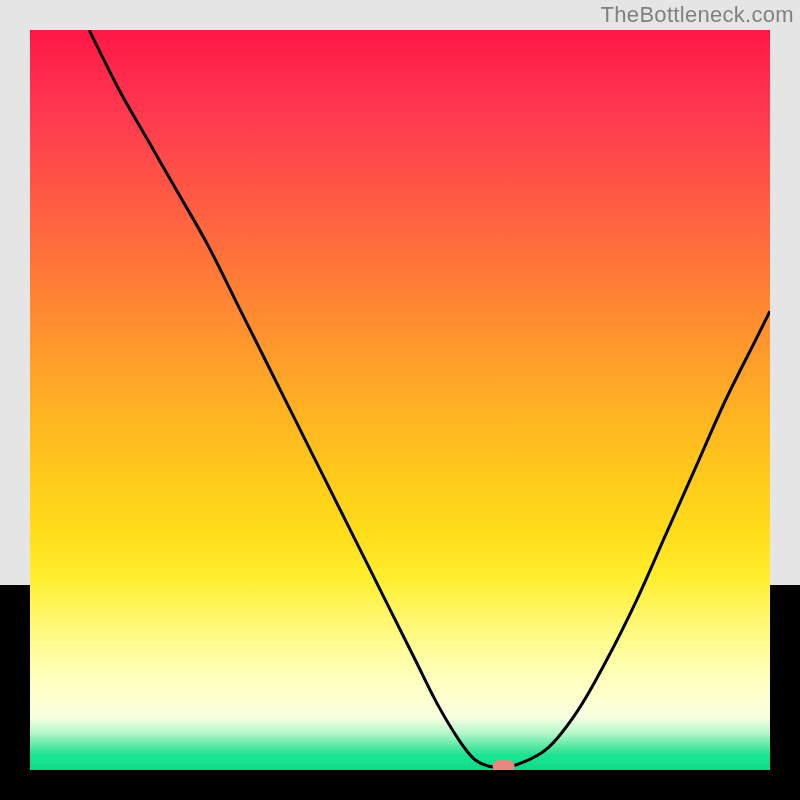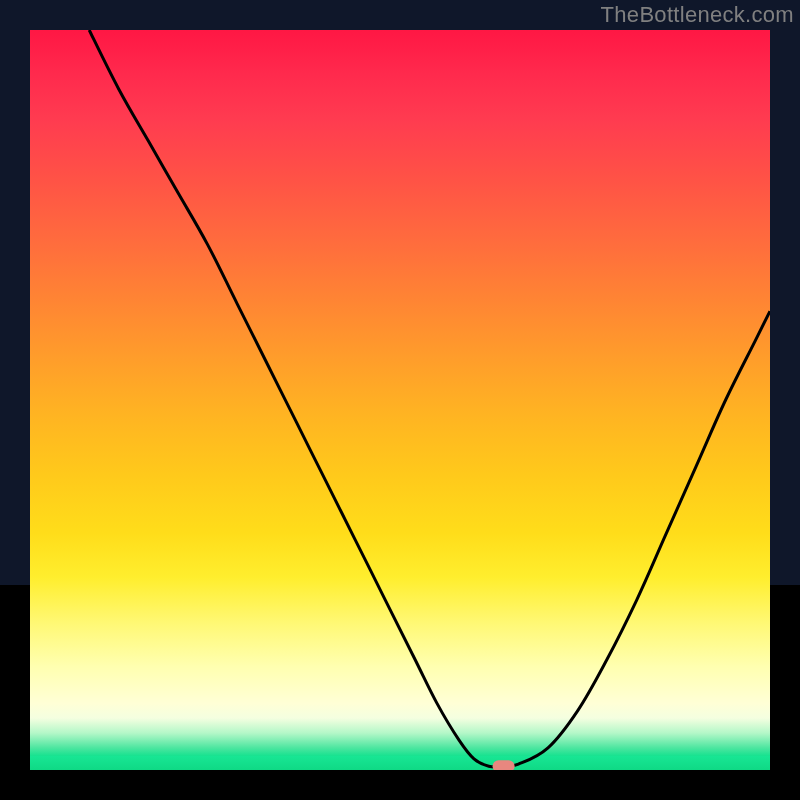--- a/index.html
+++ b/index.html
@@ -7,21 +7,21 @@
     padding: 0;
     width: 800px;
     height: 800px;
     background: #000;
     font-family: Arial, Helvetica, sans-serif;
   }
   .frame {
     position: relative;
     width: 800px;
     height: 585px;
-    background: #0f172a;
+    background: #e5e5e5;
   }
   .watermark {
     position: absolute;
     top: 2px;
     right: 6px;
     color: #808080;
     font-size: 22px;
     font-weight: 500;
     letter-spacing: 0.3px;
     z-index: 5;

